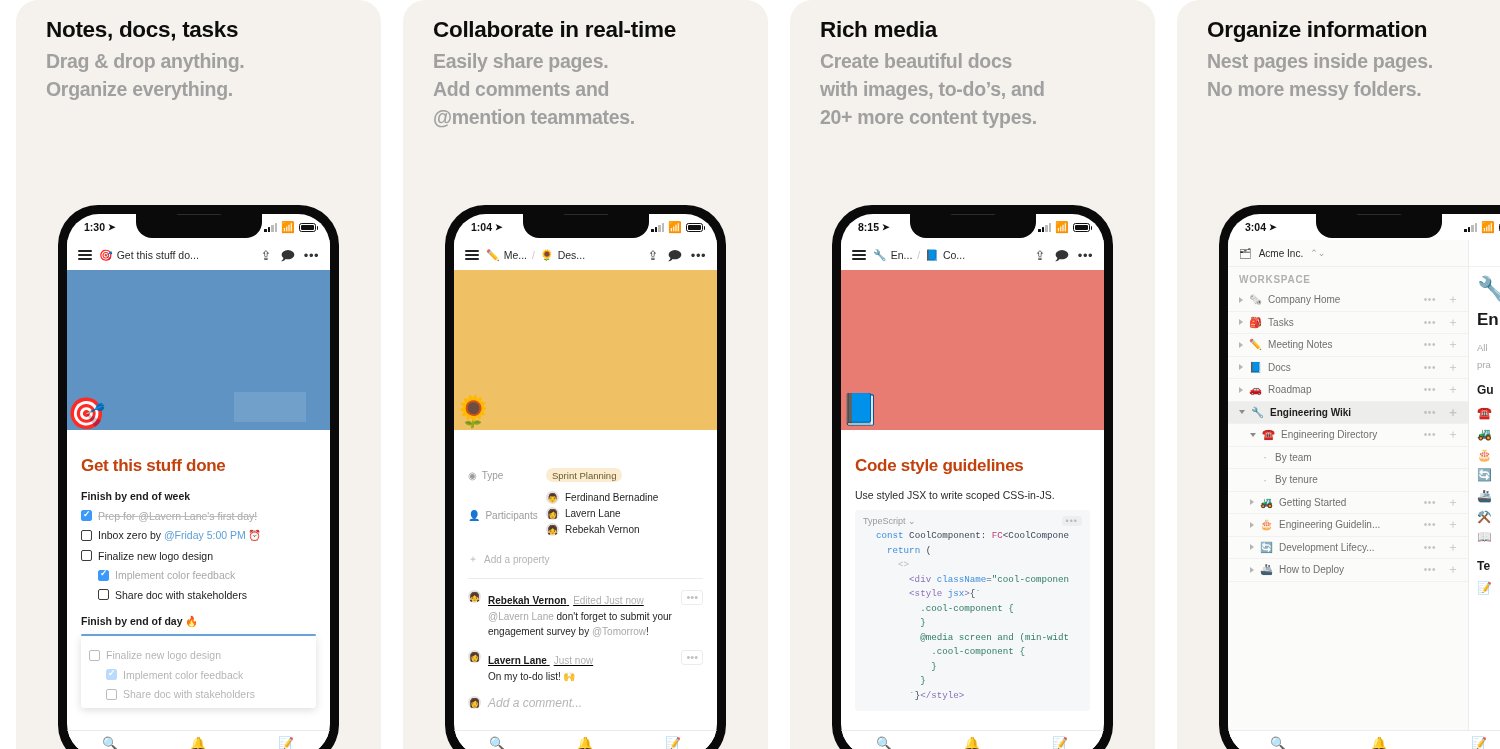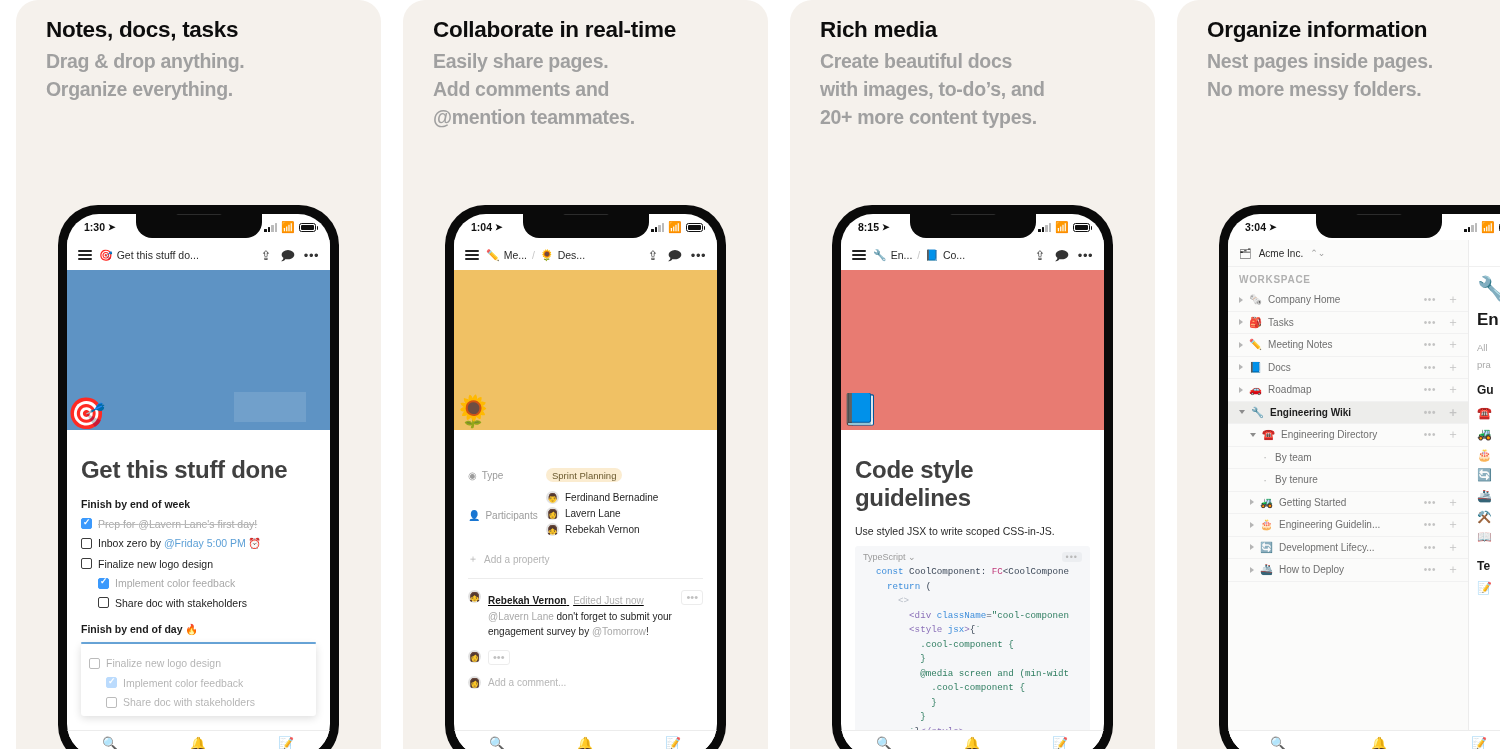--- a/index.html
+++ b/index.html
@@ -93,21 +93,21 @@
   .nav-right { margin-left:auto; display:flex; align-items:center; gap:9px; color:#333; font-size:13px; }
   .ic-share, .ic-comment, .ic-dots { display:inline-block; line-height:1; }
   .ic-dots { letter-spacing: .5px; font-size: 13px; }
 
   
   .cover { height: 160px; width: 100%; position: relative; }
   .cover .patch { position:absolute; right: 24px; bottom: 8px; width: 72px; height: 30px; background: rgba(255,255,255,.12); }
   .pageicon { position:absolute; left: 12px; bottom: -16px; font-size: 31px; line-height:1; }
 
   .doc { padding: 26px 14px 0 14px; }
-  .doc h1 { font-size: 24px; font-weight: bold; color:#404040; letter-spacing:-.3px; }
+  .doc h1 { font-size: 17px; font-weight: bold; color:#c2410c; letter-spacing:-.3px; }
 
   
   .sec-head { margin-top: 14px; font-size: 10.5px; font-weight: bold; color:#1c1c1c; }
   .todo { display:flex; align-items:flex-start; gap:6px; margin-top: 7.5px; font-size:10.5px; color:#1c1c1c; }
   .todo.ind { padding-left: 17px; }
   .cbox { width:11px; height:11px; border:1.4px solid #3c3c3c; border-radius:2px; flex:0 0 auto; margin-top:.5px; }
   .cbox.on { background:#3b99fc; border-color:#3b99fc; position:relative; }
   .cbox.on::after { content:"✓"; position:absolute; left:1px; top:-2.5px; color:#fff; font-size:9px; font-weight:bold; }
   .todo.done .txt { color:#a8a8a8; }
   .mention { color:#a8a8a8; }
@@ -129,21 +129,21 @@
   .ava { width:13px; height:13px; border-radius:50%; display:inline-flex; align-items:center; justify-content:center; font-size:9px; background:#e2e2e2; overflow:hidden; }
   .addprop { margin-top:13px; font-size:10px; color:#b4b4b4; display:flex; gap:6px; align-items:center; }
   .divider { height:1px; background:#ececec; margin:12px 0 0 0; }
   .cmt { display:flex; gap:7px; margin-top:11px; }
   .cmt-body { flex:1; }
   .cmt-head { font-size:10px;text-decoration:underline; }
   .cmt-name { font-weight:bold; color:#1c1c1c; }
   .cmt-meta { color:#b0b0b0; margin-left:4px; }
   .cmt-text { font-size:10px; color:#1f1f1f; margin-top:2px; line-height:1.45; }
   .cmt-dots { color:#c0c0c0; font-size:11px; border:1px solid #ececec; border-radius:3px; padding:0 4px; height:15px; line-height:13px; }
-  .cmt-ph { color:#b6b6b6; font-size:10px; }
+  .cmt-ph { color:#b6b6b6; font-size:12px;font-style:italic; }
 
   
   .lead { font-size:10.5px; color:#2a2a2a; margin-top:13px; }
   .codeblk { margin-top:9px; background:#f6f7f9; border-radius:3px; padding:6px 0 8px 0; position:relative; overflow:hidden; }
   .codehead { display:flex; align-items:center; justify-content:space-between; padding:0 8px 3px 8px; font-size:9px; color:#9a9a9a; }
   .codehead .dots { background:#eceef1; border-radius:3px; padding:0 4px; color:#b9b9b9; letter-spacing:1px; font-size:9px; }
   pre.code {
     font-family:"Liberation Mono", monospace; font-size:9.2px; line-height:1.58;
     color:#3c4858; padding-left:10px; white-space:pre; overflow:hidden;
   }
@@ -397,20 +397,27 @@
                 <span class="cmt-name">Rebekah Vernon</span>
                 <span class="cmt-meta">Edited Just now</span>
               </span>
               <div class="cmt-text"><span class="mention">@Lavern Lane</span><span> don't forget to submit your engagement survey by </span><span class="mention">@Tomorrow</span><span>!</span></div>
             </span>
             <span class="cmt-dots">•••</span>
           </div>
 
           <div class="cmt">
             <span class="ava">👩</span>
+            <span class="cmt-body">
+              <span class="cmt-head">
+                <span class="cmt-name">Lavern Lane</span>
+                <span class="cmt-meta">Just now</span>
+              </span>
+              <div class="cmt-text">On my to-do list! 🙌</div>
+            </span>
             <span class="cmt-dots">•••</span>
           </div>
 
           <div class="cmt" style="align-items:center;">
             <span class="ava">👩</span>
             <span class="cmt-ph">Add a comment...</span>
           </div>
         </div>
 
         <div class="tabbar">

